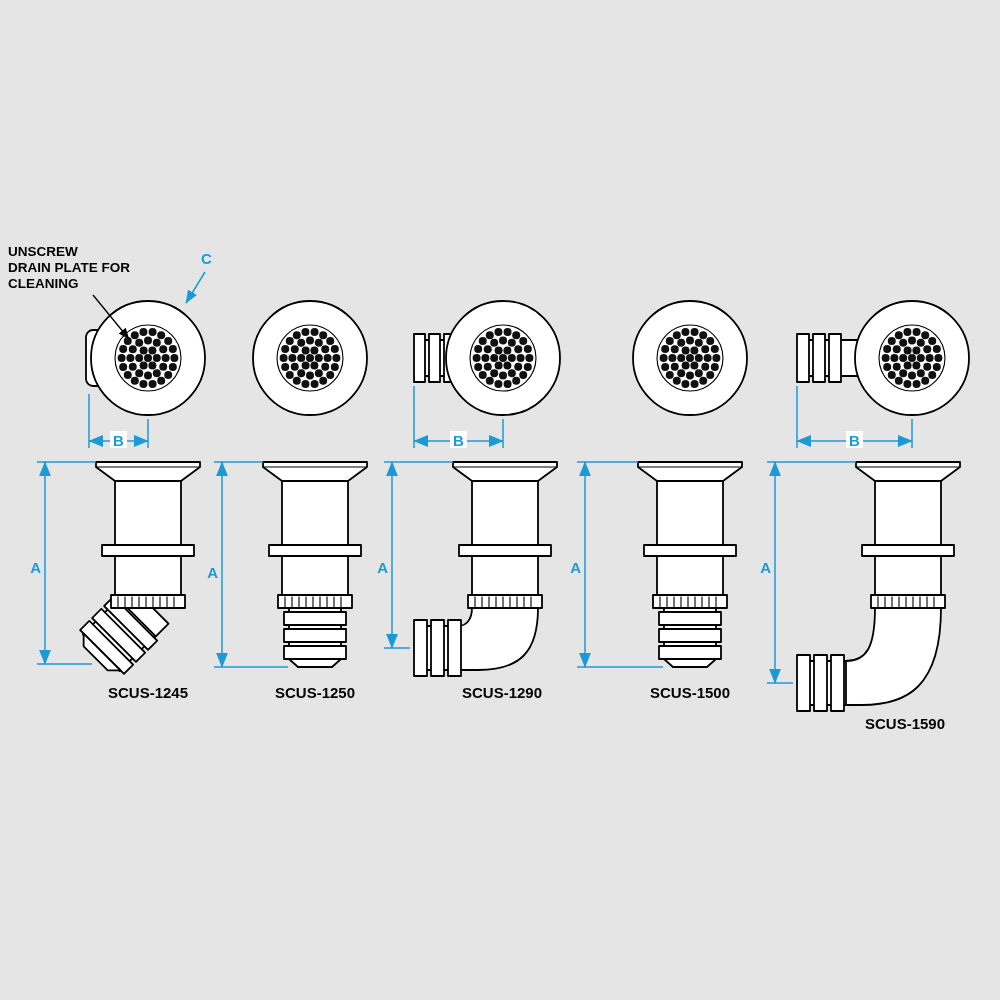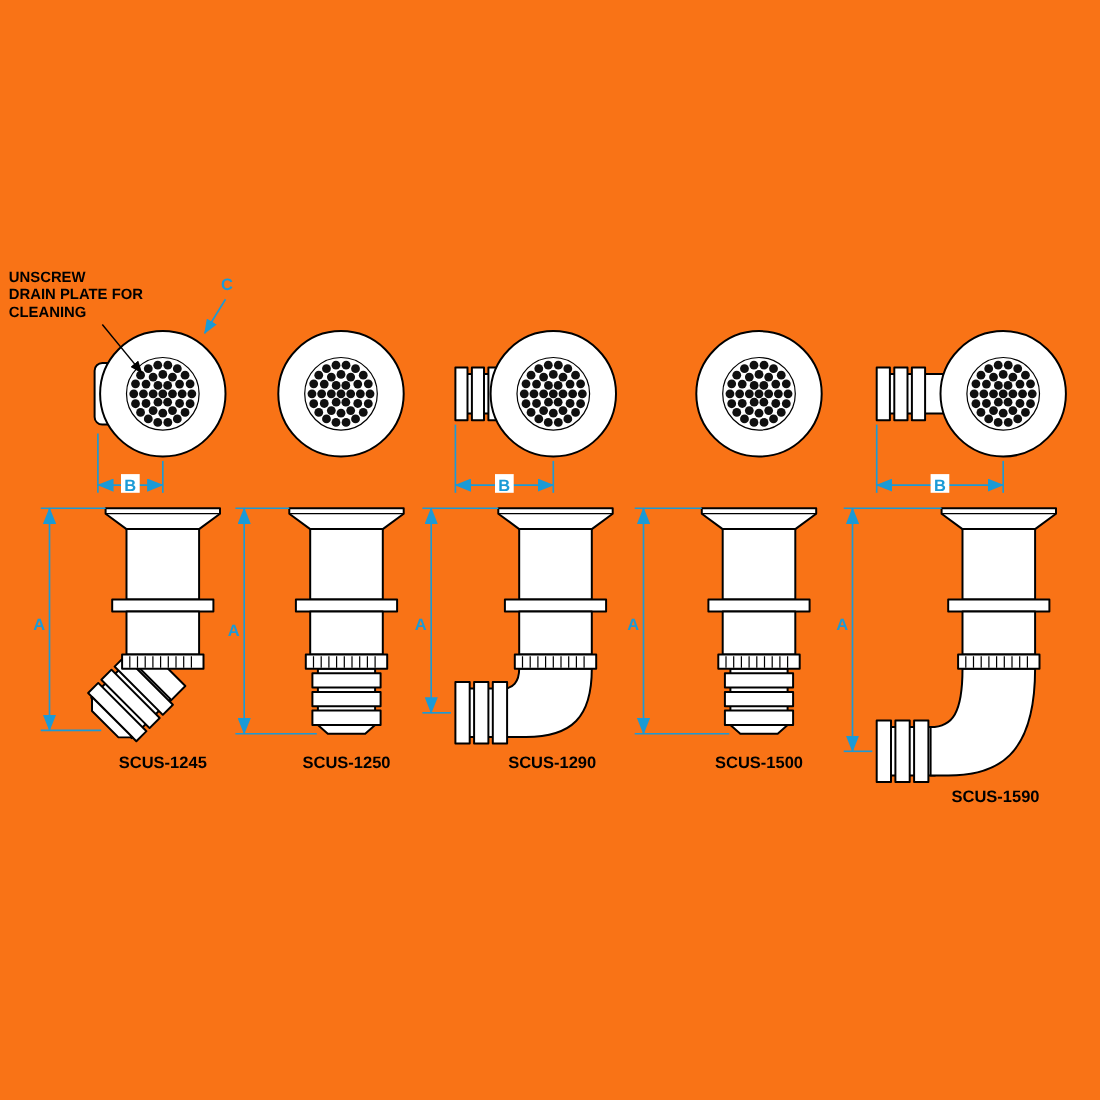--- a/index.html
+++ b/index.html
@@ -1,17 +1,17 @@
 <!DOCTYPE html>
 <html style="--line: #000000; --dimension: #1b9ad6;"><head>
 <meta charset="utf-8">
 <style>
   :root { --line:#000000; --dimension:#1b9ad6; }
   html,body { margin:0; padding:0; background:#ffffff; }
-  .stage { width:1000px; height:1000px; background:#f97316; position:relative; overflow:hidden; }
+  .stage { width:1000px; height:1000px; background:#e5e5e5; position:relative; overflow:hidden; }
   svg { display:block; }
   .outline { fill:#ffffff; stroke:var(--line); stroke-width:1.8; stroke-linejoin:round; }
   .thin    { fill:none; stroke:var(--line); stroke-width:1.1; }
   .dot     { fill:#101010; stroke:none; }
   .dim     { stroke:var(--dimension); stroke-width:1.5; fill:none; }
   .dim-fill  { fill:var(--dimension); stroke:none; }
   .lead    { stroke:var(--line); stroke-width:1.3; fill:none; }
   .lead-fill { fill:var(--line); stroke:none; }
   .whitebg { fill:#ffffff; stroke:none; }
   text.model-label { font:bold 15px "Liberation Sans", sans-serif; fill:#000000; }

